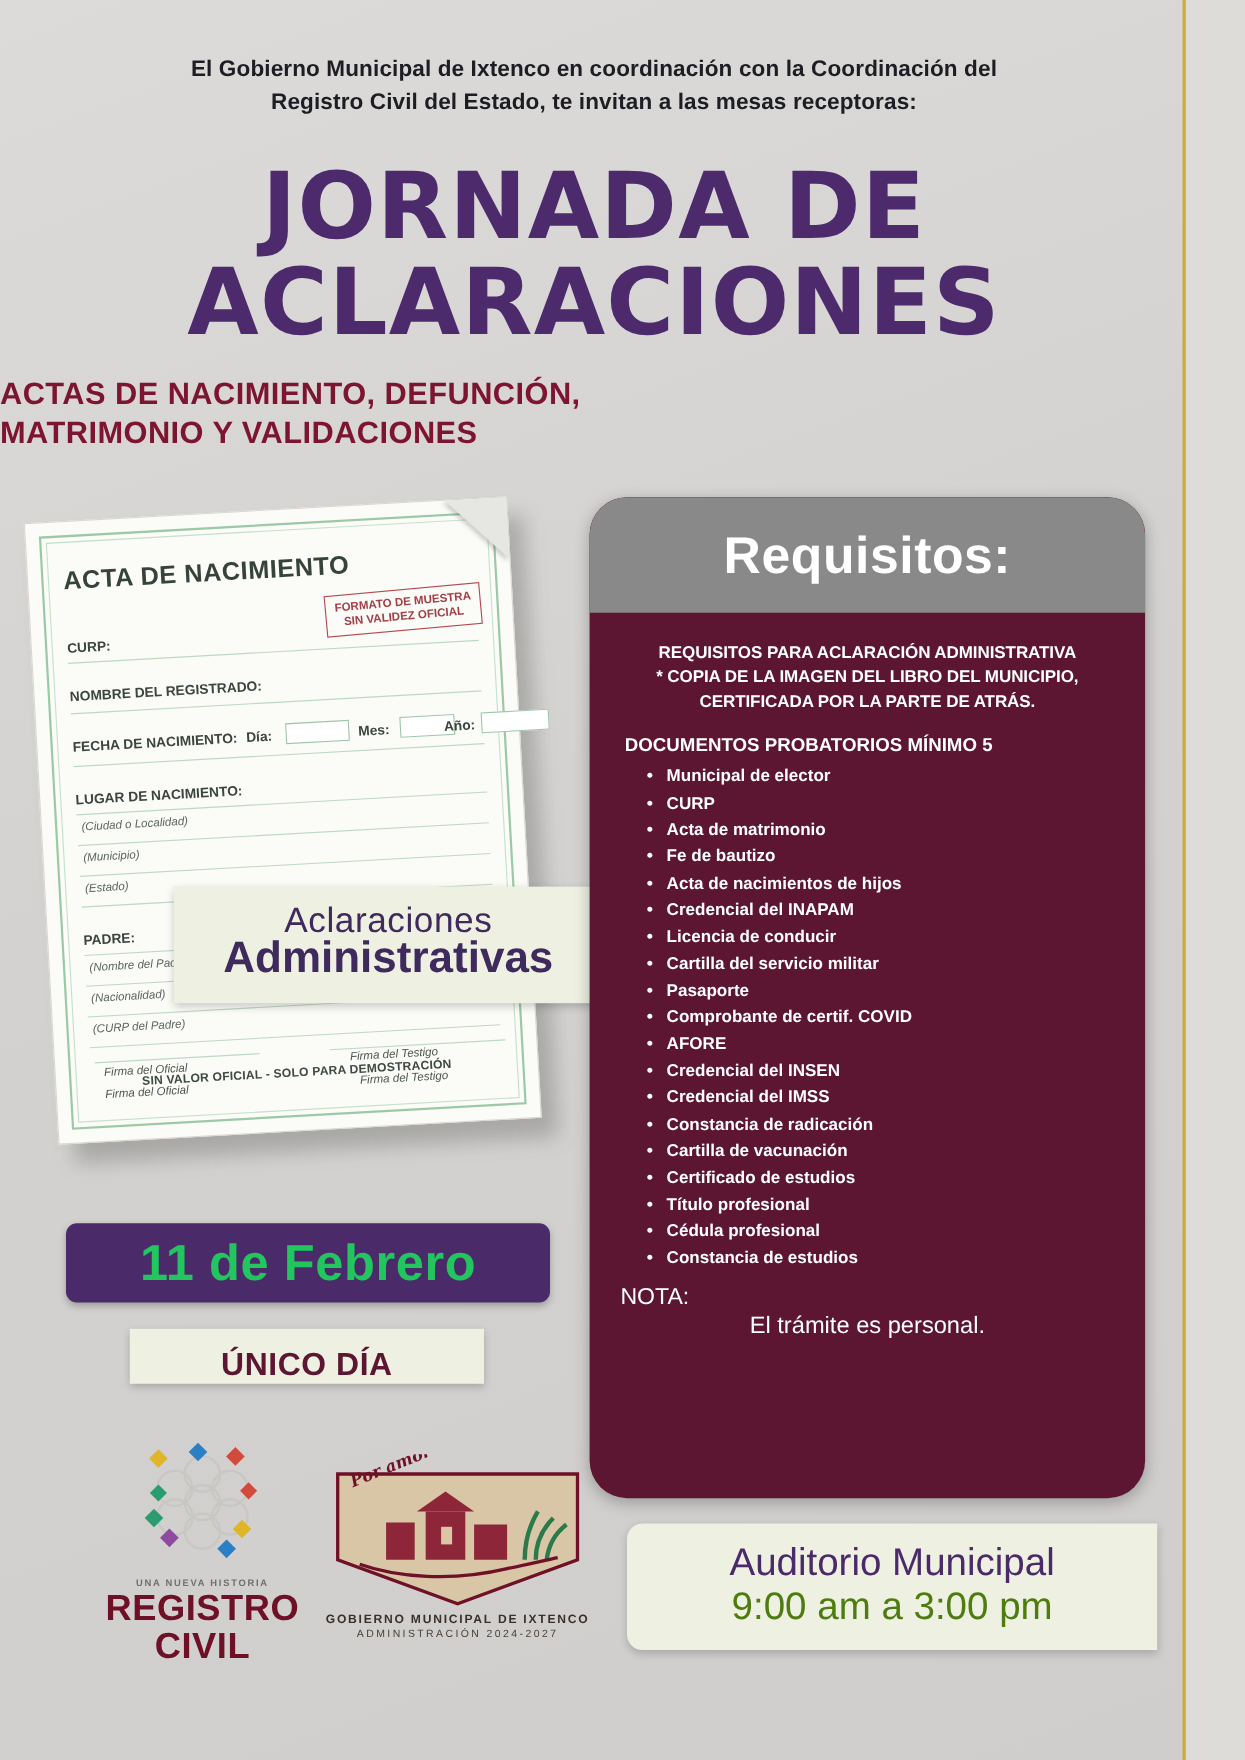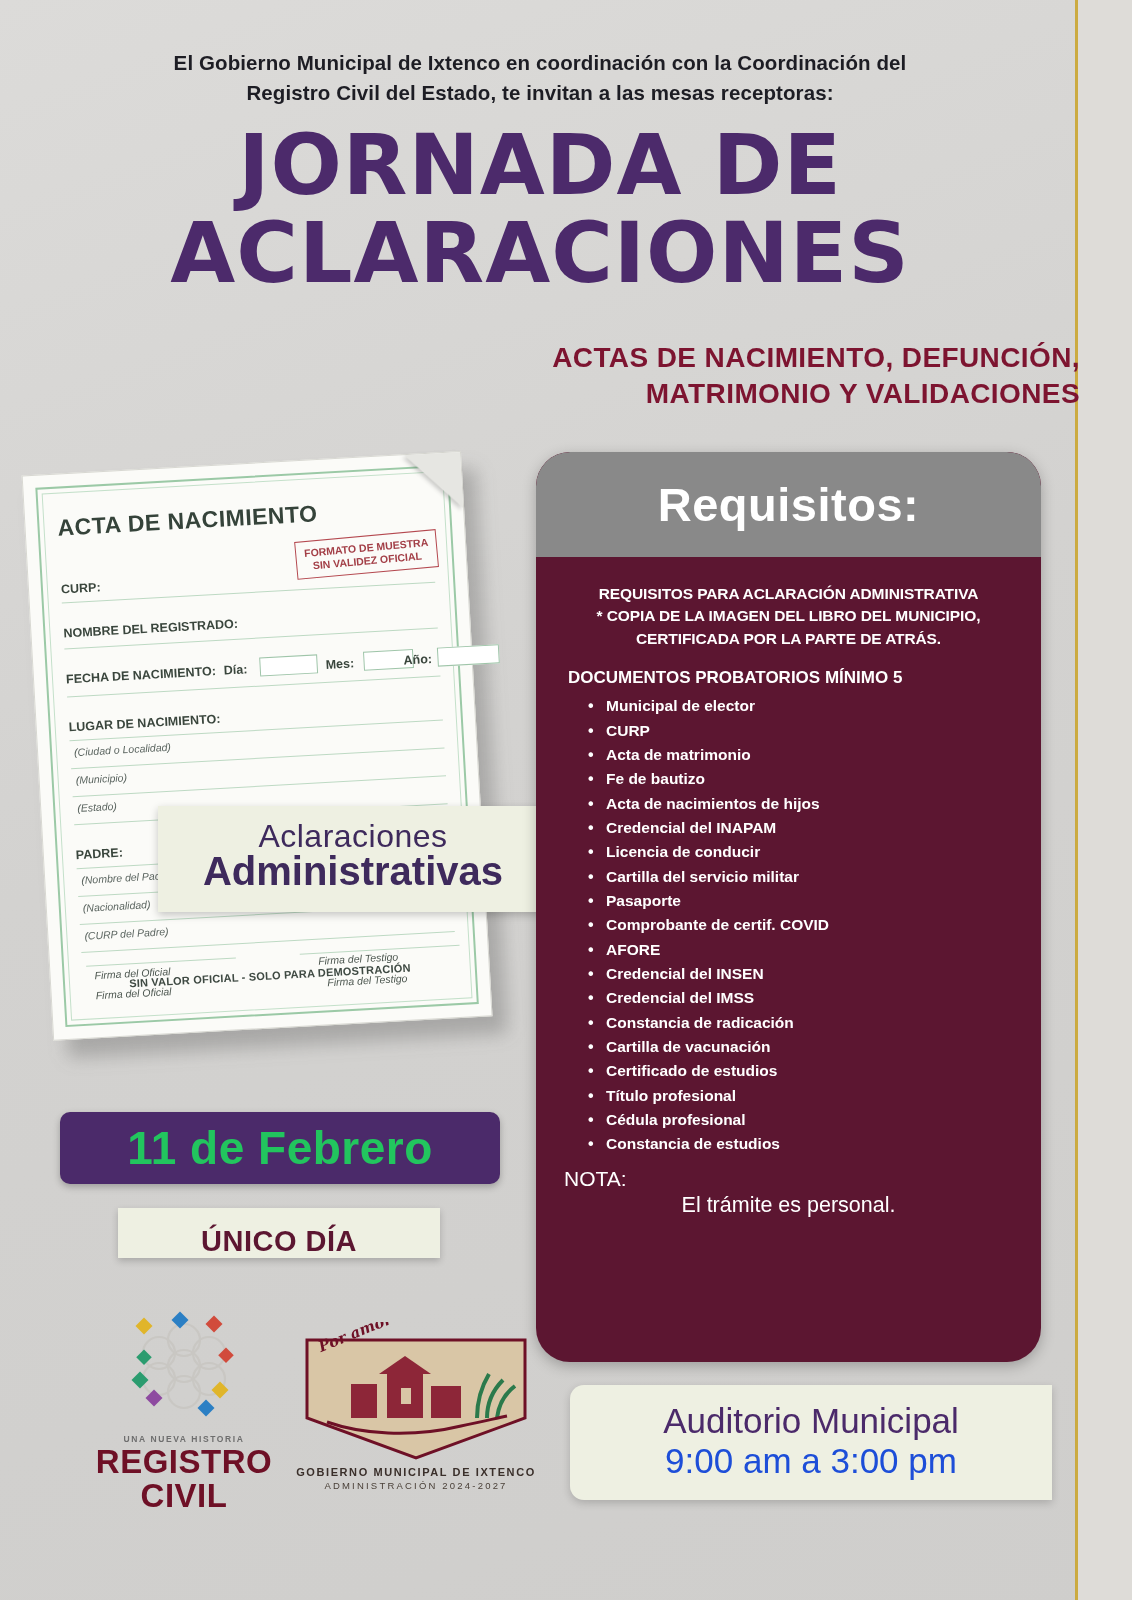--- a/index.html
+++ b/index.html
@@ -49,21 +49,21 @@
     width: 960px;
     text-align: center;
     font-size: 20.5px;
     font-weight: bold;
     line-height: 1.45;
     color: #1d1d24;
     letter-spacing: .1px;
   }
   .title-block {
     position: absolute;
-    top: 124px;
+    top: 146px;
     left: 0;
     width: 1080px;
     text-align: center;
   }
   .title-1, .title-2 {
     font-family: "DejaVu Sans", sans-serif;
     font-weight: bold;
     color: #4c2a6b;
     font-size: 84px;
     line-height: .98;
@@ -71,21 +71,21 @@
   }
   .title-2 {
     font-size: 84px;
     margin-top: 6px;
   }
   .subtitle {
     position: absolute;
     top: 340px;
     left: 0;
     width: 1080px;
-    text-align: right;
+    text-align: left;
     font-weight: bold;
     font-size: 28px;
     line-height: 1.3;
     color: #7d1430;
     letter-spacing: .4px;
   }
 
   
   .cert-wrap {
     position: absolute;
@@ -426,21 +426,21 @@
     letter-spacing: 1px;
     line-height: 1.05;
   }
   .venue .v2 {
     color: #4b2a6a;
     font-size: 35px;
     line-height: 1.15;
     margin-top: 2px;
   }
   .venue .v3 {
-    color: #1d4ed8;
+    color: #4d7c0f;
     font-size: 35px;
     line-height: 1.15;
   }
 </style>
 </head>
 <body>
 
 <div class="poster">
 
   <div class="edge-strip"></div>

